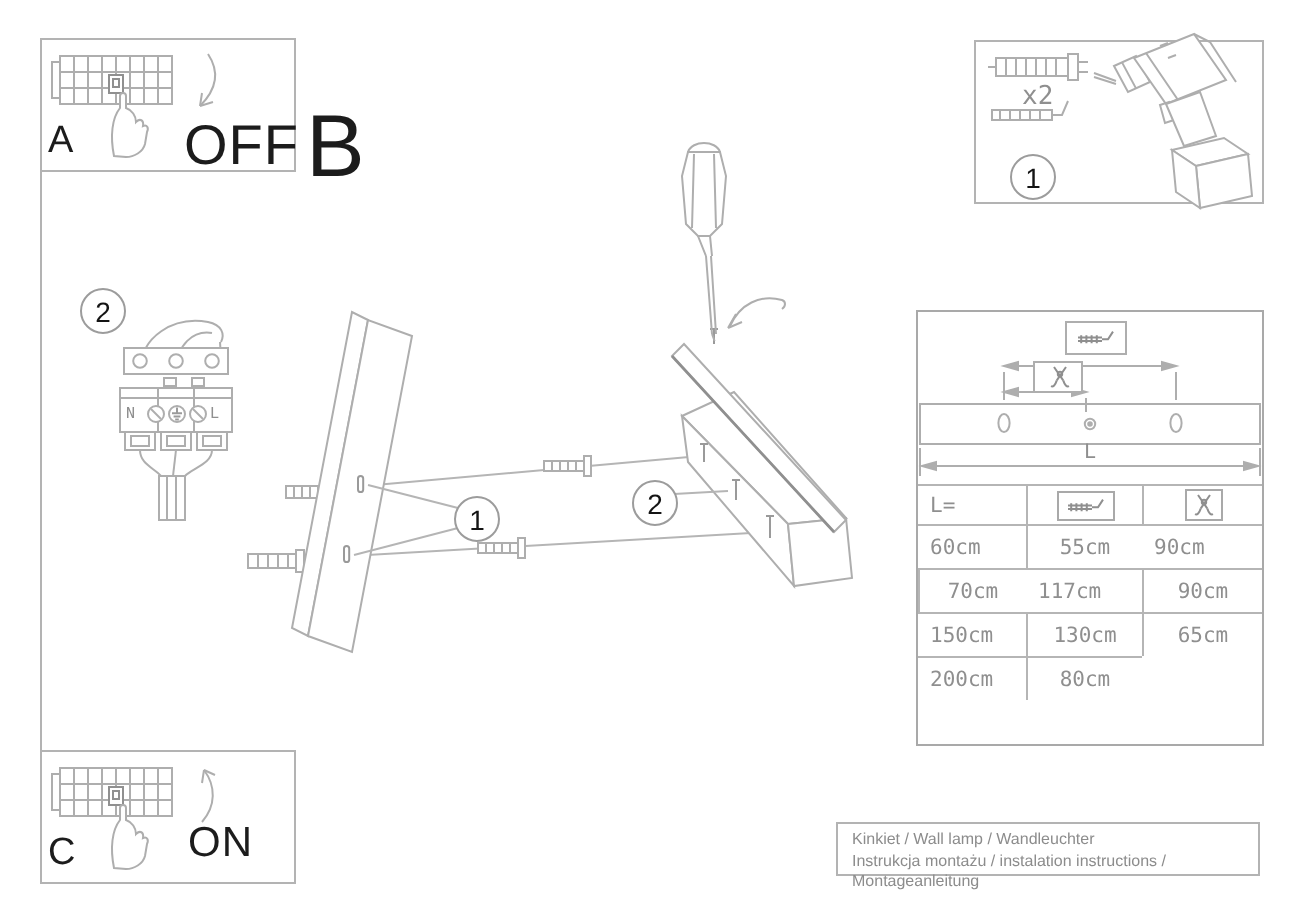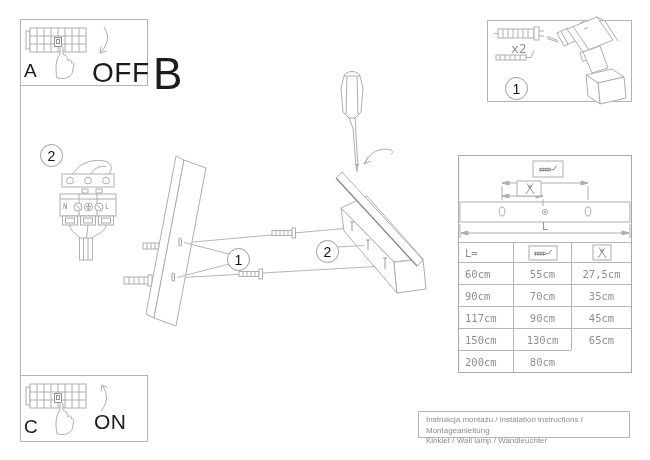--- a/index.html
+++ b/index.html
@@ -51,42 +51,39 @@
       </div>
       <div class="st-cell c3">
         <svg width="20" height="17" viewBox="0 0 20 17">
           <rect x="1" y="1" width="18" height="15" fill="#fff" stroke="#a9a9a9"></rect>
           <use href="#g-pliers" x="3" y="2"></use>
         </svg>
       </div>
 
       <div class="st-cell c1">60cm</div>
       <div class="st-cell c2">55cm</div>
-      <div class="st-cell c3">27,5cm</div>
 
       <div class="st-cell c1">90cm</div>
       <div class="st-cell c2">70cm</div>
-      <div class="st-cell c3">35cm</div>
 
       <div class="st-cell c1">117cm</div>
       <div class="st-cell c2">90cm</div>
-      <div class="st-cell c3">45cm</div>
 
       <div class="st-cell c1">150cm</div>
       <div class="st-cell c2">130cm</div>
       <div class="st-cell c3">65cm</div>
 
       <div class="st-cell c1">200cm</div>
       <div class="st-cell c3">80cm</div>
     </div>
   </div>
 
   <div class="caption-box">
+    <div>Kinkiet / Wall lamp / Wandleuchter</div>
     <div>Instrukcja montażu / instalation instructions / Montageanleitung</div>
-    <div>Kinkiet / Wall lamp / Wandleuchter</div>
   </div>
 
   <svg class="art" width="650" height="460" viewBox="0 0 650 460">
     <defs>
       <g id="g-screw" stroke="#8f8f8f" fill="none" stroke-width="1">
         <path d="M0,6.5 L12,6.5 M0,4.8 L12,4.8"></path>
         <path d="M1.6,3.6 L1.6,7.6 M4.2,3.6 L4.2,7.6 M6.8,3.6 L6.8,7.6 M9.4,3.6 L9.4,7.6"></path>
         <path d="M12,5.6 L15,5.6 L17.5,1.8"></path>
       </g>
       <g id="g-pliers" stroke="#8f8f8f" fill="none" stroke-width="1">

